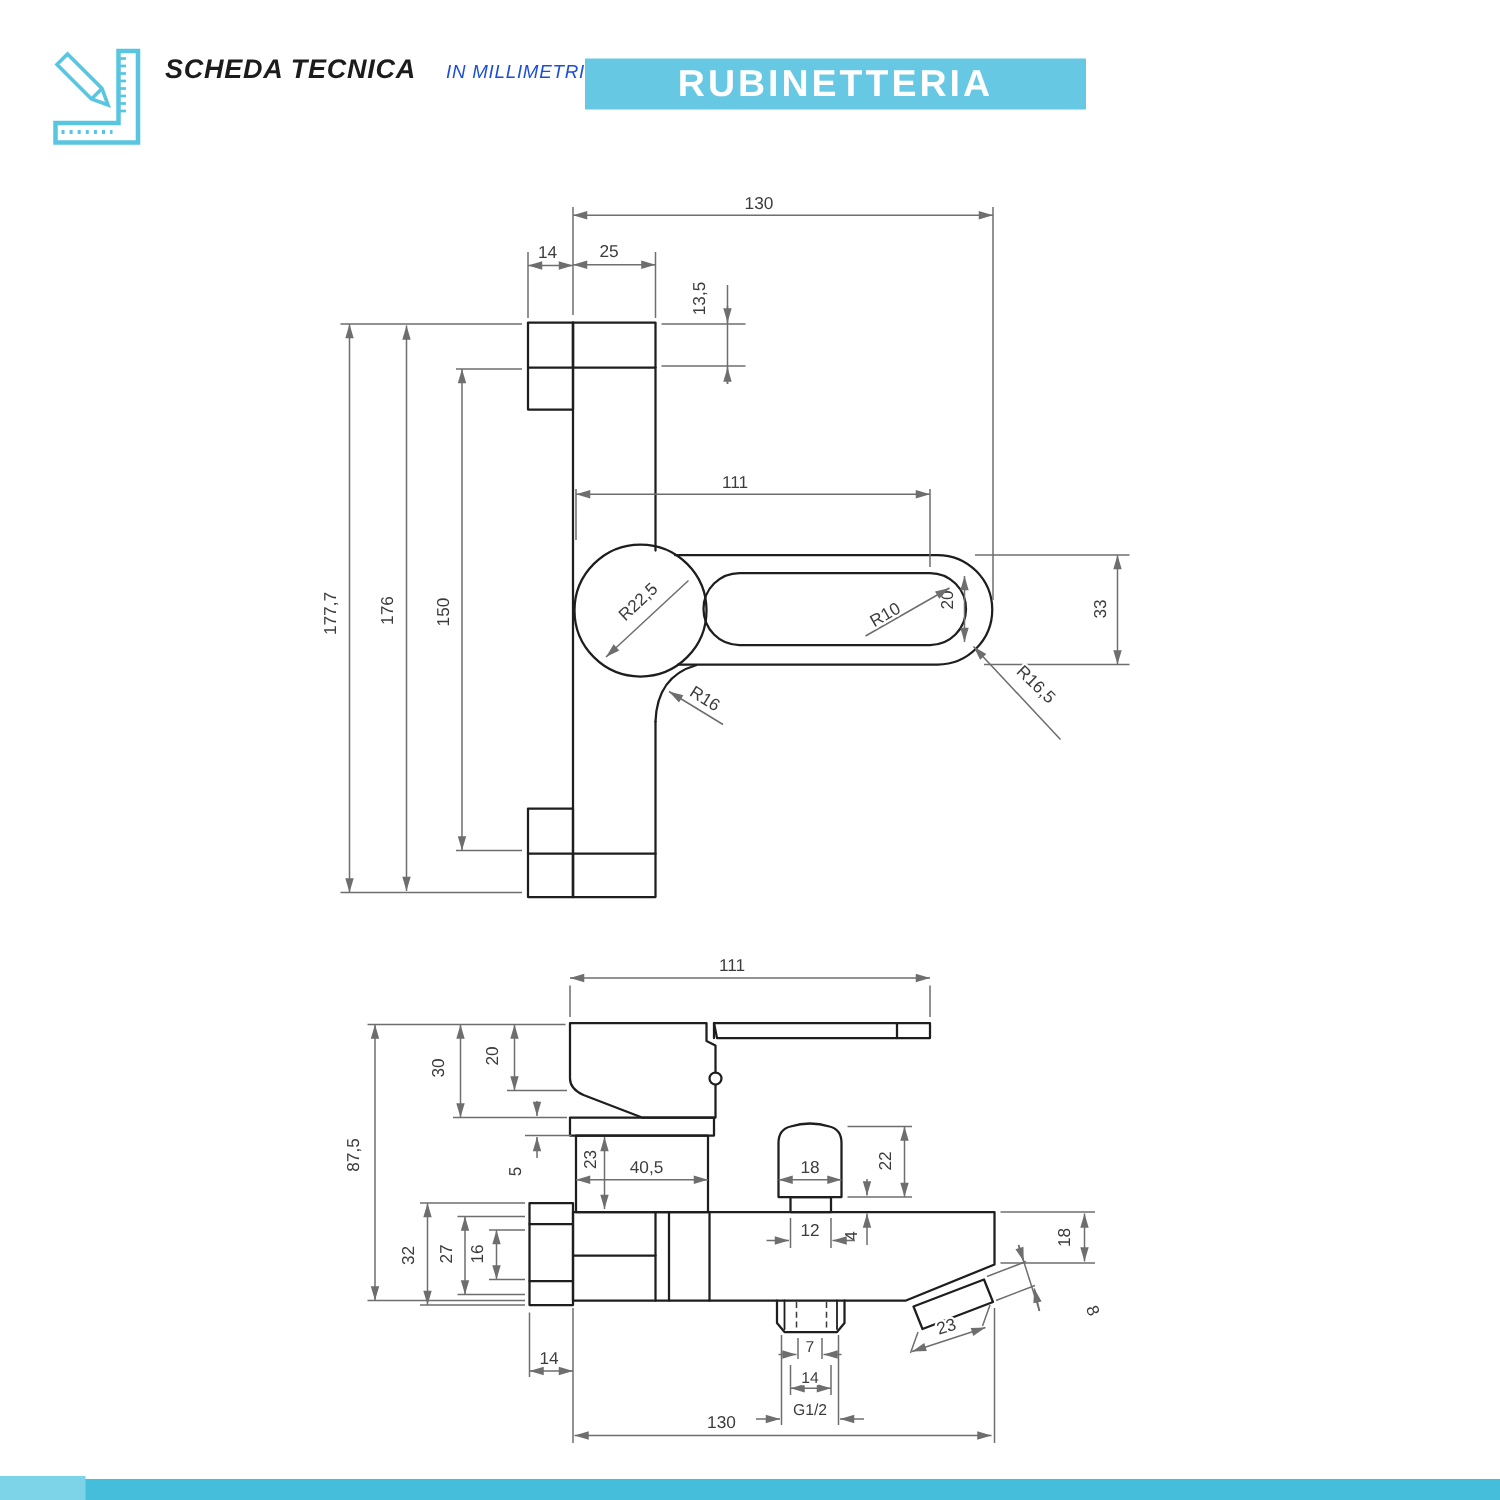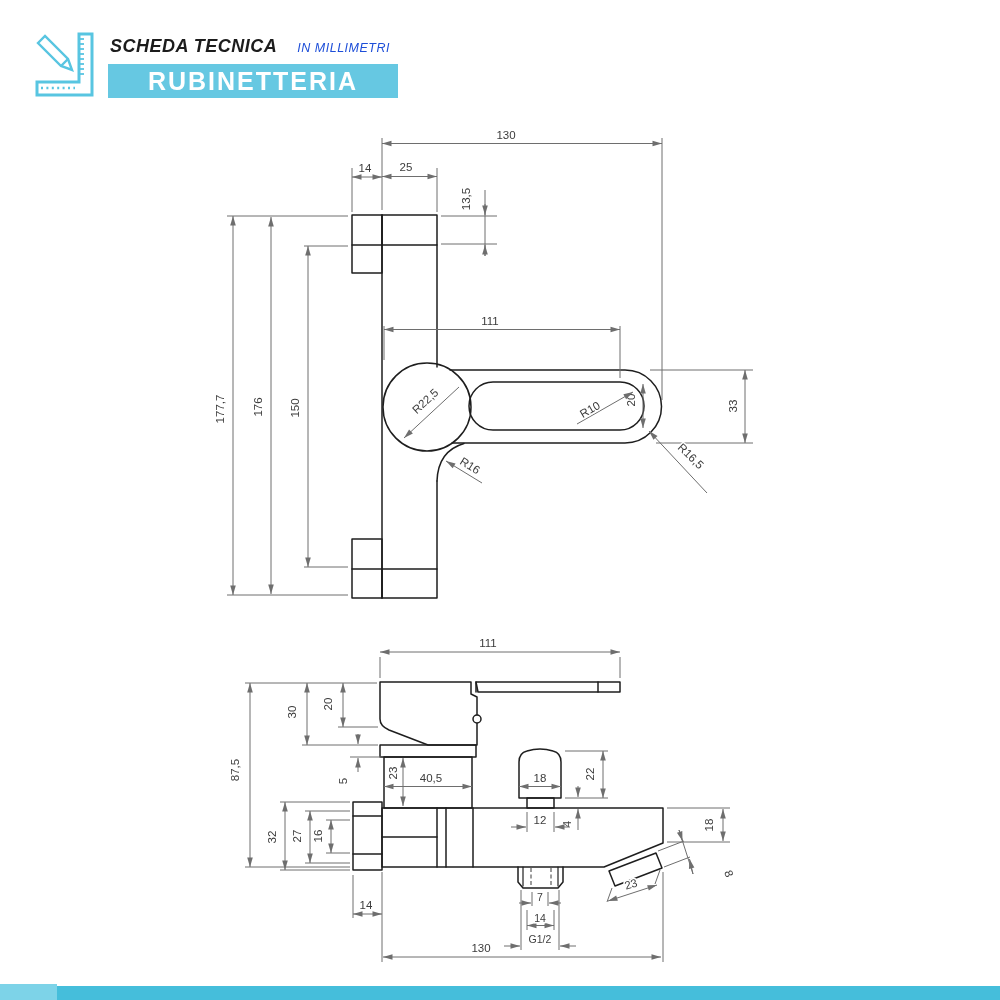--- a/index.html
+++ b/index.html
@@ -3,25 +3,25 @@
 <meta charset="utf-8">
 <style>
   html,body{margin:0;padding:0;}
   body{width:1000px;height:1000px;background:#ffffff;position:relative;overflow:hidden;
        font-family:"Liberation Sans", sans-serif;}
   .page{position:absolute;inset:0;background:#fff;}
 
   
   .header{position:absolute;left:34px;top:32px;display:flex;align-items:flex-start;gap:12px;}
   .logo{width:62px;height:66px;flex:0 0 auto;}
-  .head-text{display:flex;flex-direction:column;}
+  .head-text{display:flex;}
   .line1{display:flex;align-items:baseline;gap:20px;margin-top:4px;margin-left:2px;}
   .sheet-title{font-size:18px;font-weight:bold;font-style:italic;color:#1c1c1c;letter-spacing:.5px;}
   .unit-note{font-size:12.5px;font-style:italic;color:#1d4ed8;letter-spacing:.5px;}
-  .cat-box{margin-top:7px;width:290px;height:34px;background:#66c8e2;display:flex;
+  .cat-box{margin-top:7px;width:334px;height:34px;background:#66c8e2;display:flex;
            align-items:center;justify-content:center;}
   .cat-box span{color:#ffffff;font-size:25px;font-weight:bold;letter-spacing:2px;line-height:1;}
 
   
   .drawing{position:absolute;left:0;top:0;width:1000px;height:1000px;}
   .part{stroke:#1e1e1e;stroke-width:1.5;fill:none;stroke-linejoin:round;stroke-linecap:round;}
   .part .thin{stroke-width:1.2;}
   .dims line,.dims path{stroke:#6e6e6e;stroke-width:1;fill:none;}
   .dims .dash{stroke:#3a3a3a;stroke-dasharray:4 2.5;}
   text.dtxt{font-family:"Liberation Sans", sans-serif;font-size:11.5px;fill:#3c3c3c;

